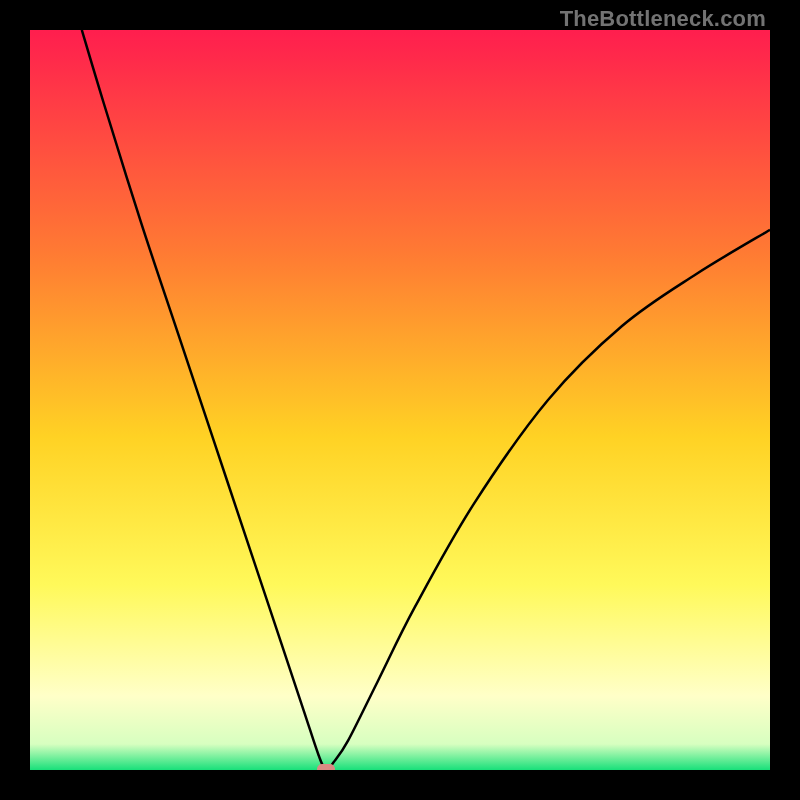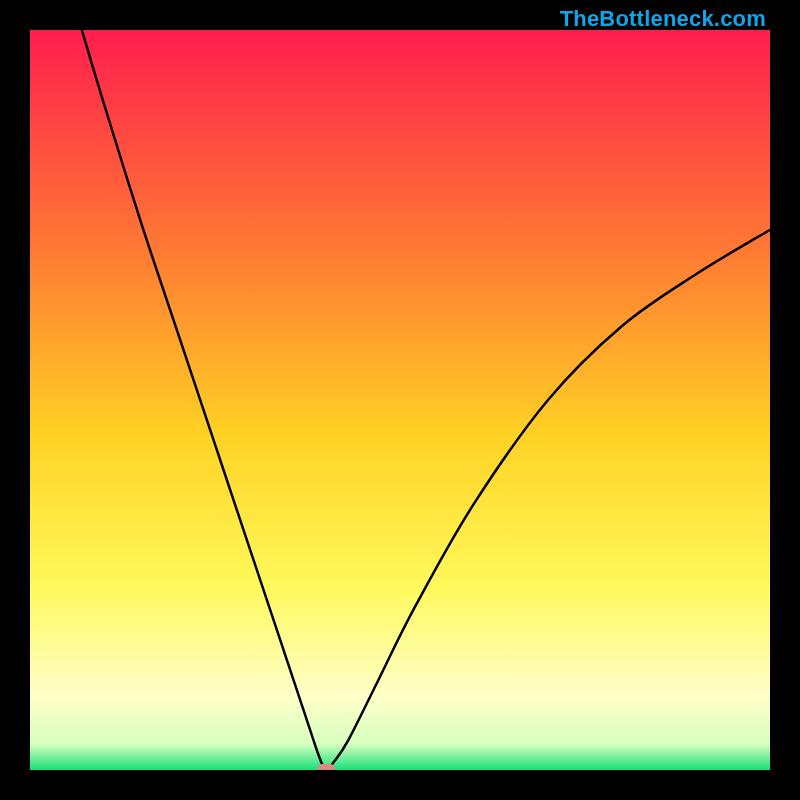--- a/index.html
+++ b/index.html
@@ -33,21 +33,21 @@
     width: 740px;
     height: 740px;
   }
   .watermark {
     position: absolute;
     top: 6px;
     right: 34px;
     font-family: Arial, Helvetica, sans-serif;
     font-size: 22px;
     font-weight: 600;
-    color: #0ea5e9;
+    color: #737373;
     letter-spacing: 0.2px;
   }
   .curve-svg {
     position: absolute;
     left: 0;
     top: 0;
     width: 740px;
     height: 740px;
   }
   .curve-path {

